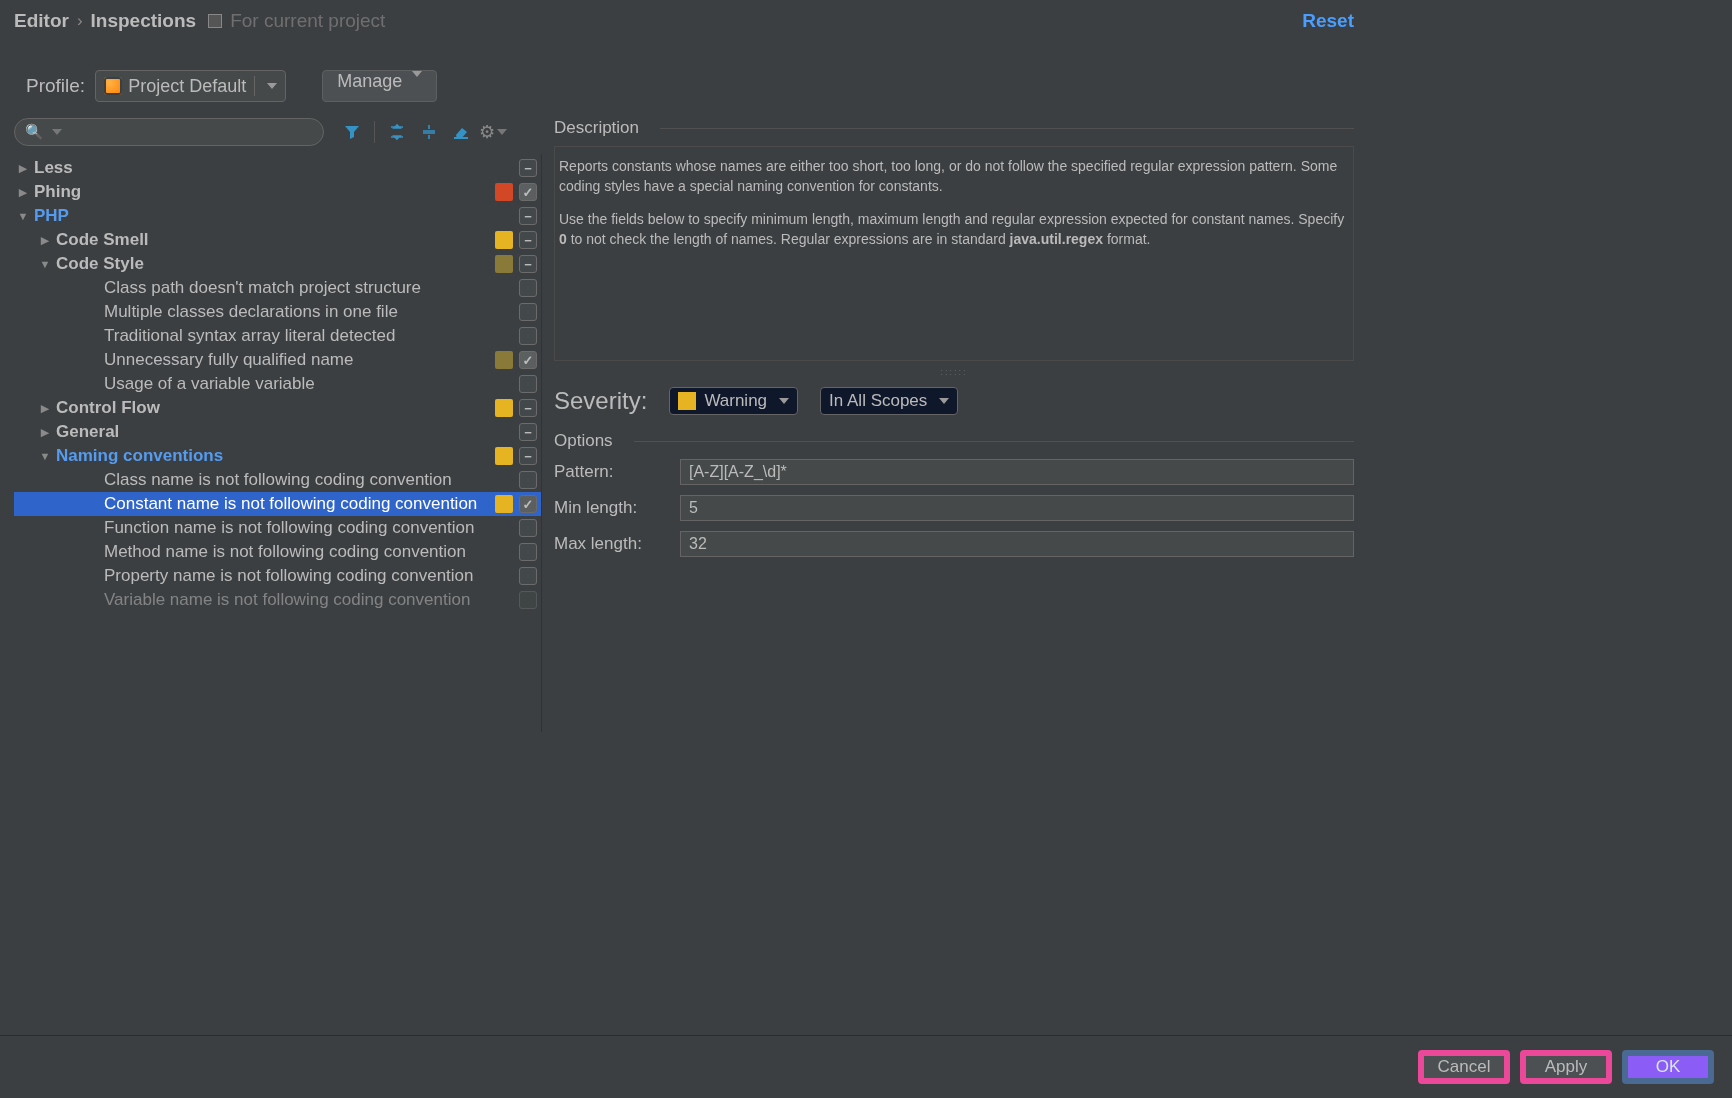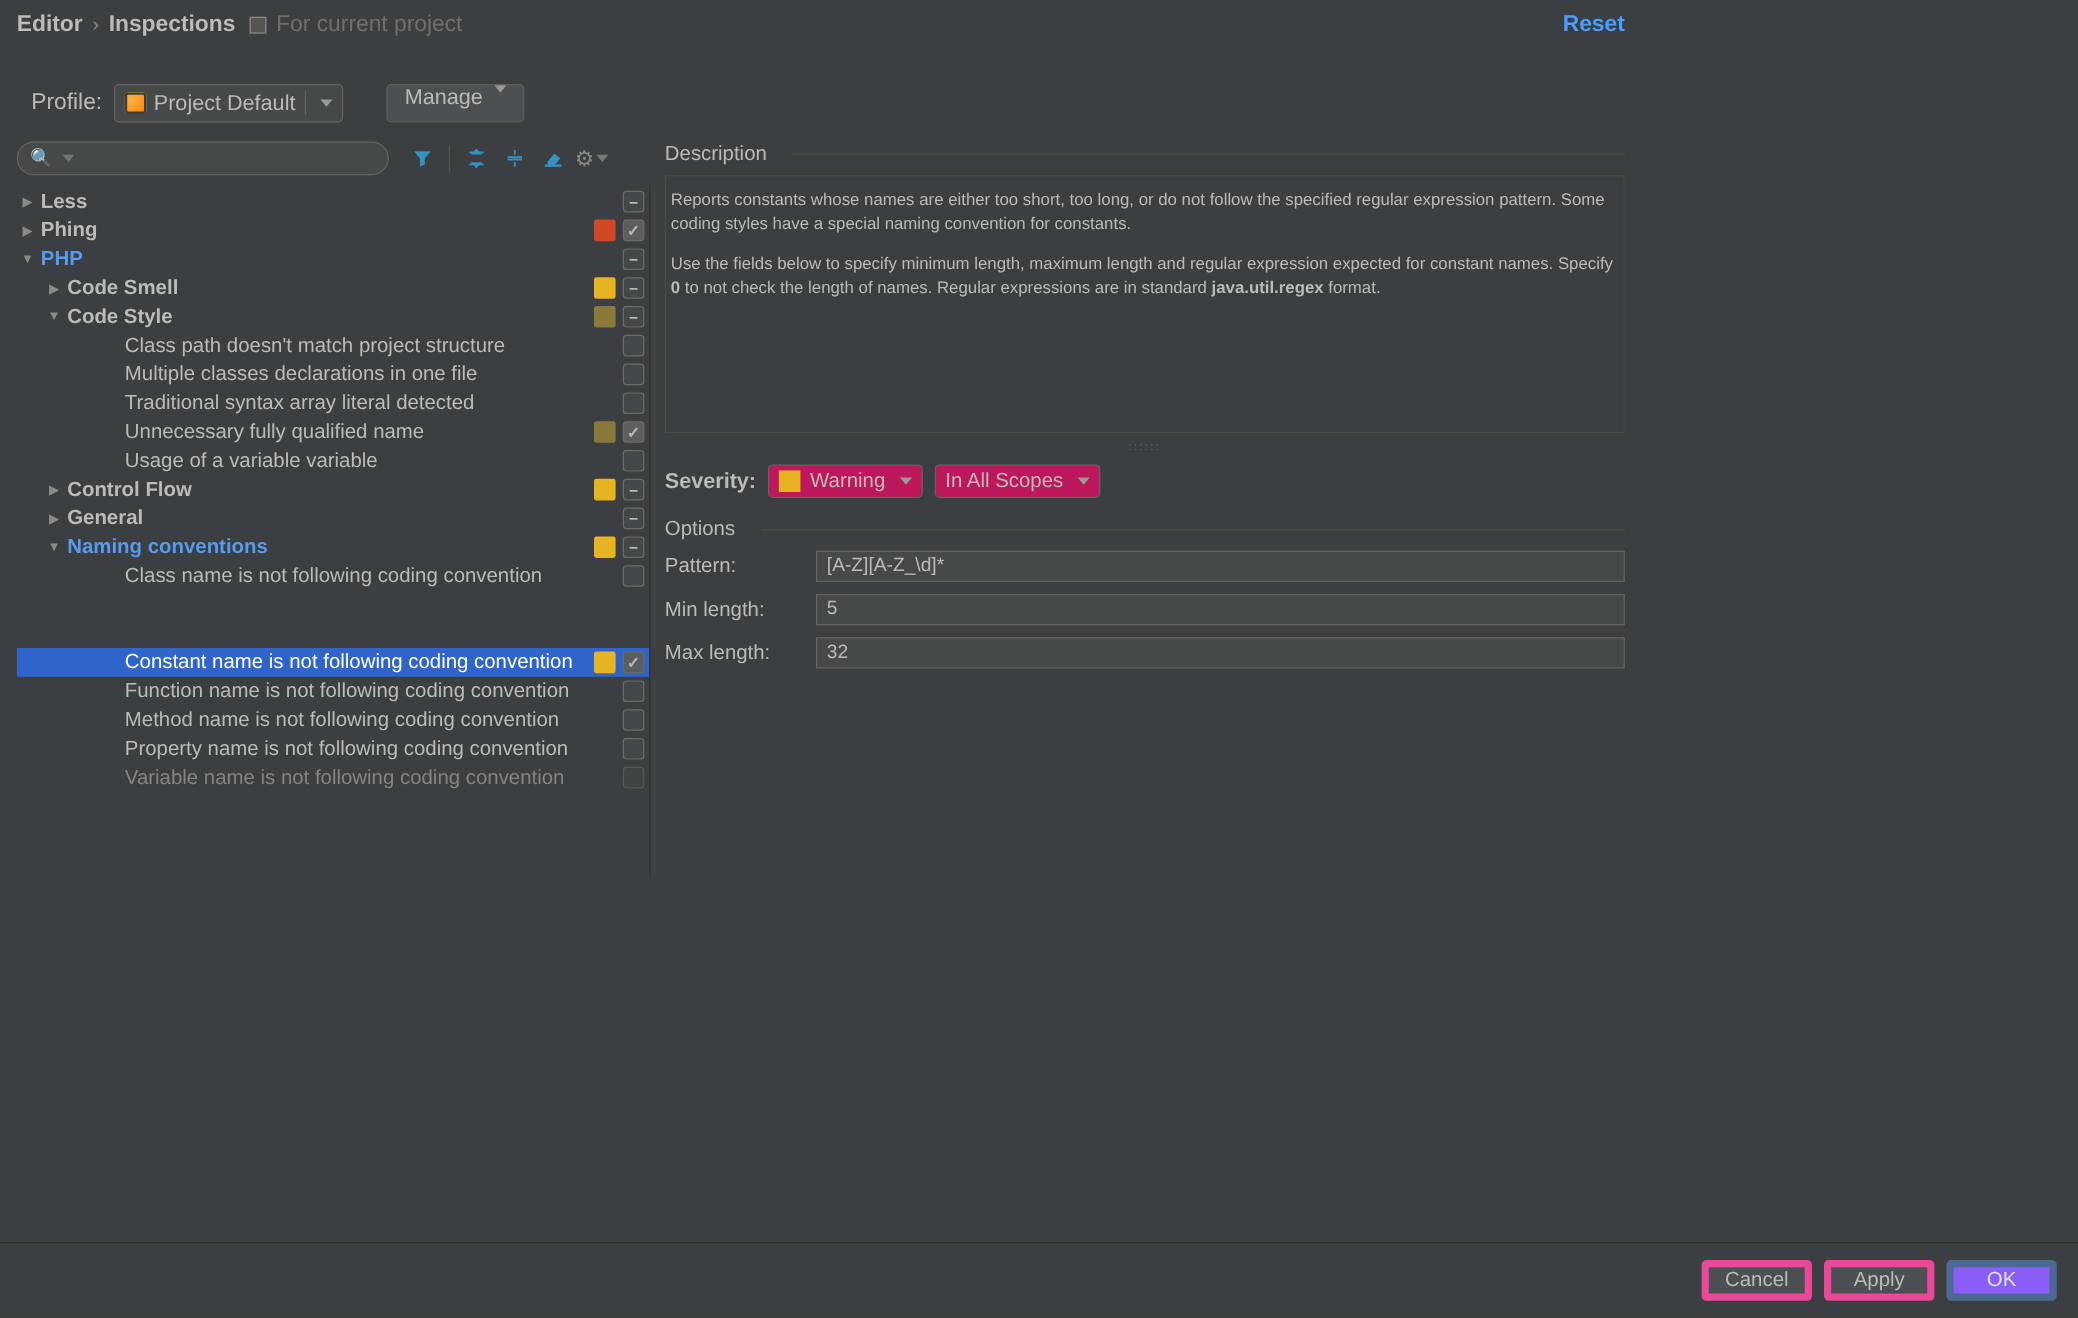--- a/index.html
+++ b/index.html
@@ -64,21 +64,21 @@
   .tb-sep { width: 1px; height: 22px; background: #555; }
   .tree {
     flex: 1; overflow: hidden; border-right: 1px solid #323232;
     position: relative; padding-top: 2px;
   }
   .row {
     display: flex; align-items: center; height: 24px;
     font-size: 17px; color: #bbbbbb; position: relative;
     padding-right: 4px;
   }
-  .row.selected { background: #2f65ca; color: #ffffff; margin-top: 48px; }
+  .row.selected { background: #2f65ca; color: #ffffff; }
   .row.link { color: #559cf0; }
   .arrow { width: 14px; text-align: center; color: #8a8a8a; font-size: 11px; }
   .arrow.exp::before { content: "▶"; }
   .arrow.down::before { content: "▼"; }
   .lbl { font-weight: bold; }
   .row .leaf { font-weight: normal; }
   .swatch {
     width: 18px; height: 18px; border-radius: 2px; margin-left: auto;
   }
   .sw-yellow { background: #e6b422; }
@@ -102,25 +102,25 @@
   .right { flex: 1; display: flex; flex-direction: column; padding-left: 2px; }
   .desc-box {
     border: 1px solid #4a4a4a; background: #3c3f41;
     padding: 10px 4px; color: #bbbbbb; font-size: 14px; line-height: 1.4;
     height: 215px; overflow: hidden;
   }
   .desc-box p { margin-bottom: 14px; }
   .desc-box .bold { font-weight: bold; }
   .grip { text-align: center; color: #666; font-size: 9px; letter-spacing: 2px; padding: 6px 0; }
   .sev-row { display: flex; align-items: center; gap: 10px; margin: 4px 0 16px 0; }
-  .sev-row .lbl2 { font-size: 18px; font-weight: bold; }
+  .sev-row .lbl2 { font-size: 24px; }
   .sev-pill {
     display: flex; align-items: center; gap: 8px;
-    background: #be185d; border: 1px solid #646464; border-radius: 4px;
-    height: 28px; padding: 4px 8px;
+    background: #0f172a; border: 1px solid #646464; border-radius: 4px;
+    height: 28px; padding: 4px 8px; margin-left: 12px;
   }
   .sev-sw { width: 18px; height: 18px; background: #e6b422; }
   .opt-grid { display: grid; grid-template-columns: 110px 1fr; row-gap: 10px; column-gap: 16px; align-items: center; margin-top: 8px; }
   .opt-label { font-size: 17px; color: #bbbbbb; }
   .txt-input {
     height: 26px; background: #45494a; border: 1px solid #646464;
     color: #bbbbbb; padding: 0 8px; font-size: 16px; width: 100%;
   }
   .footer {
     position: absolute; bottom: 0; left: 0; right: 0;

